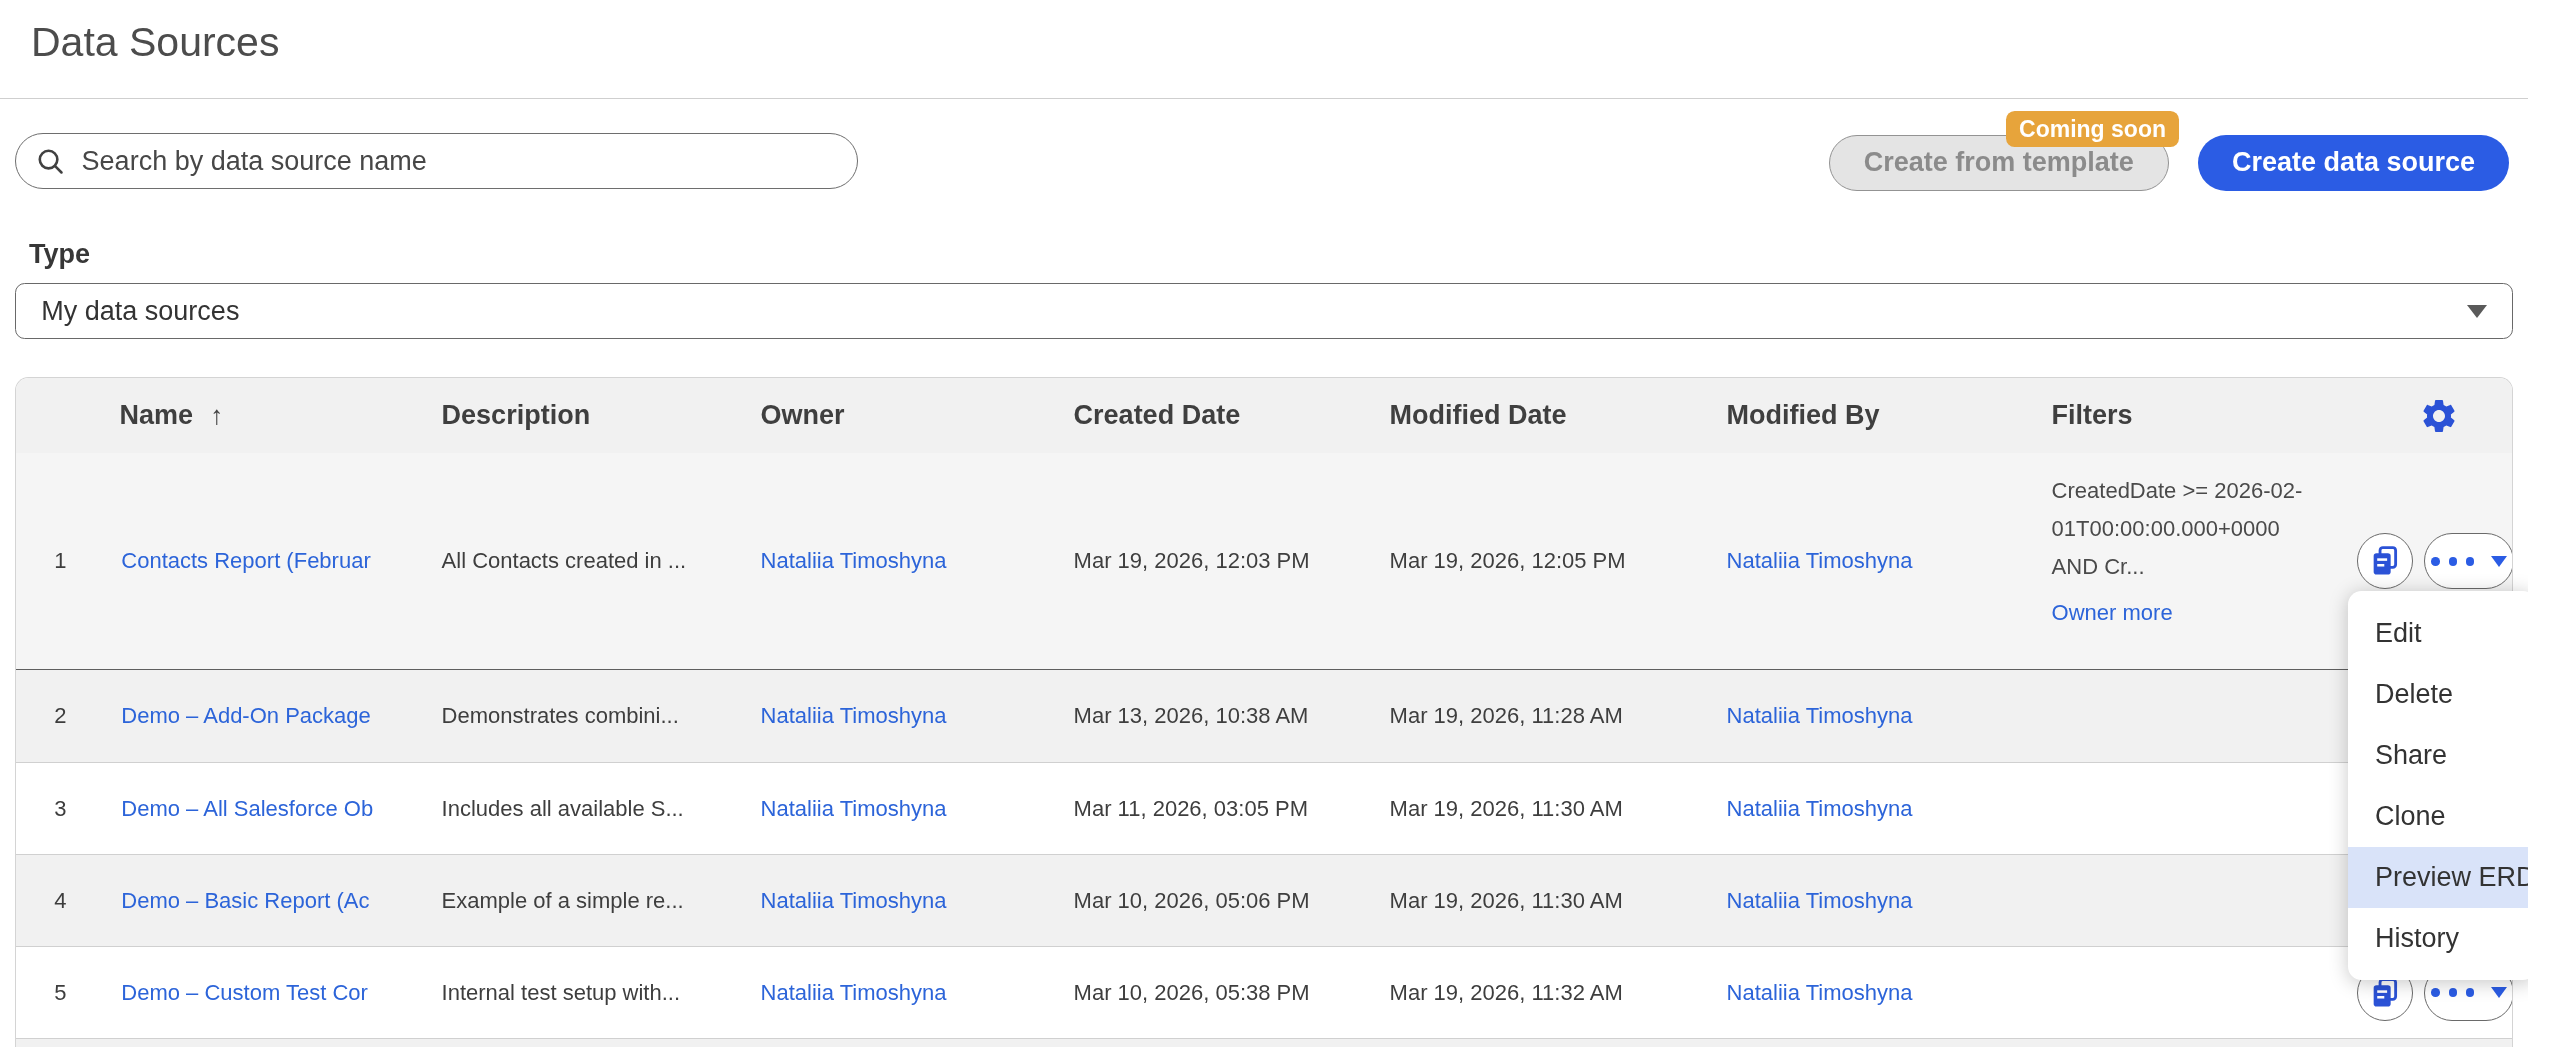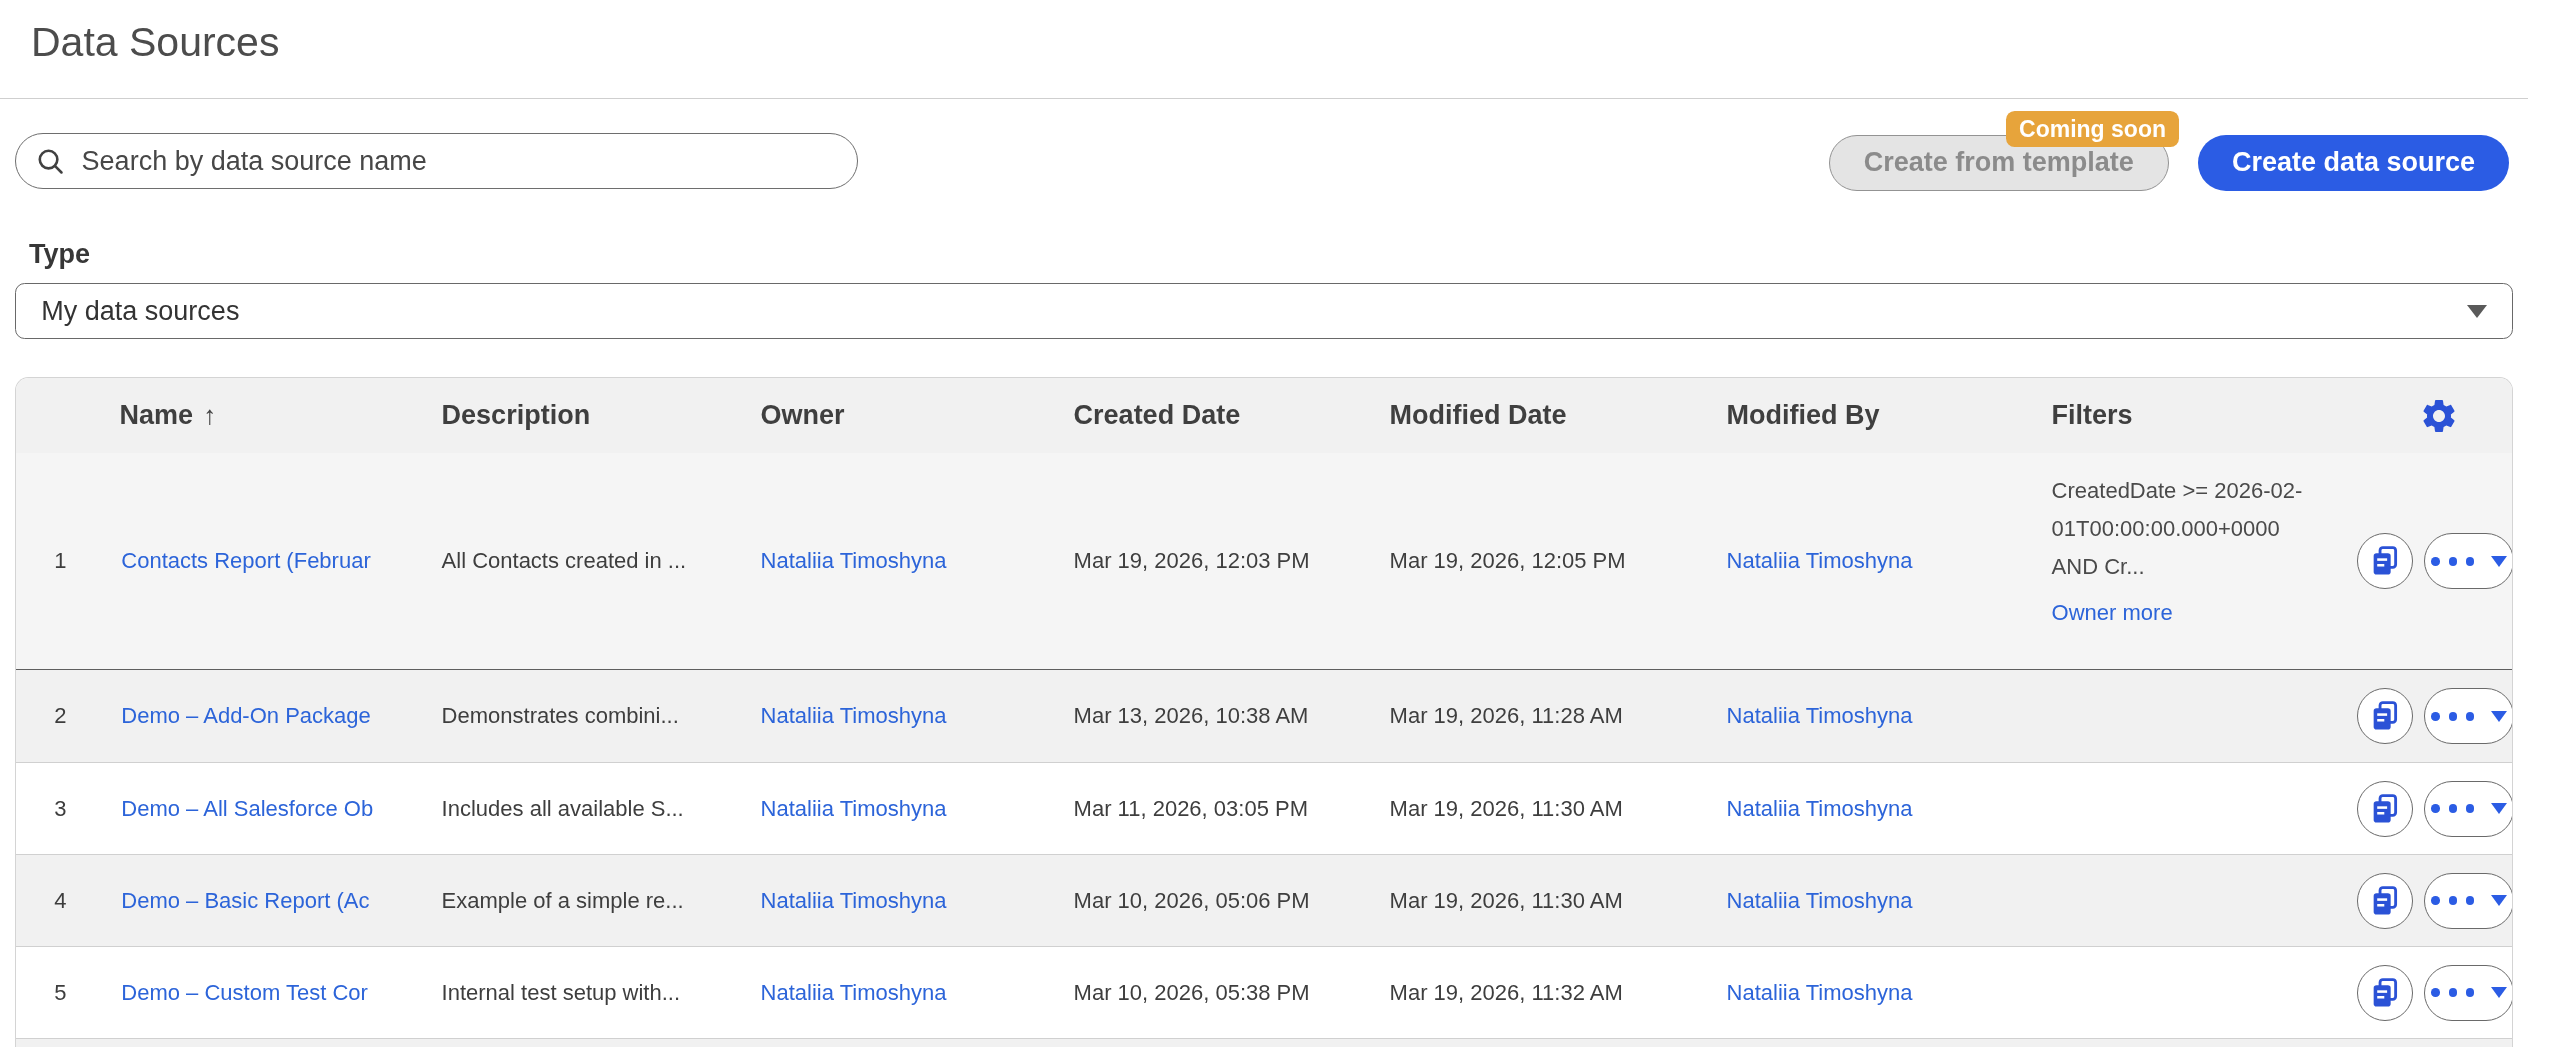--- a/index.html
+++ b/index.html
@@ -38,21 +38,21 @@
     font-size:27px; color:#333; background:#fff; cursor:pointer;}
   .caret-down{width:0; height:0; border-left:10.5px solid transparent; border-right:10.5px solid transparent;
     border-top:13.4px solid #5A5A5A;}
 
   
   .table{margin:38px 15.3px 0 15.3px; border:1.9px solid #D4D4D4; border-bottom:none;
     border-radius:13.4px 13.4px 0 0; overflow:hidden; background:#fff;}
   .grid{display:grid; grid-template-columns:88px 322px 319px 313px 316px 337px 325px 305px 1fr;
     align-items:center;}
   .thead{height:75px; background:#F1F1F1; font-size:27px; font-weight:700; color:#3F3F3F;}
-  .th{padding-left:15.3px; display:flex; align-items:flex-start; gap:10px; cursor:pointer;}
+  .th{padding-left:15.3px; display:flex; align-items:flex-start; gap:17px; cursor:pointer;}
   .sort-arrow{font-weight:400; font-size:26px; color:#454545;}
   .th-actions{display:flex; justify-content:flex-end; padding-right:52px; cursor:default;}
   .gear-btn{width:42px; height:42px; border:none; background:transparent; cursor:pointer;
     display:flex; align-items:center; justify-content:center;}
 
   .row{min-height:92px;}
   .row + .row{border-top:1px solid var(--row-line);}
   .row-first{min-height:217px; background:#F5F5F5; border-bottom:1.9px solid #5E5E5E;}
   .row-first + .row{border-top:none;}
   .row-shaded{background:#F1F1F1;}
@@ -331,14 +331,22 @@
         <span class="dot"></span>
         <span class="dot"></span>
         <span class="mini-caret"></span>
       </button>
     </div>
   </div>
       </div>
     <div class="next-row-sliver"></div>
   </div>
 
+  <div class="row-menu">
+      <div class="menu-item">Edit</div>
+      <div class="menu-item">Delete</div>
+      <div class="menu-item">Share</div>
+      <div class="menu-item">Clone</div>
+      <div class="menu-item highlighted">Preview ERD</div>
+      <div class="menu-item">History</div>
+    </div>
 </div>
 
 
 </body></html>

